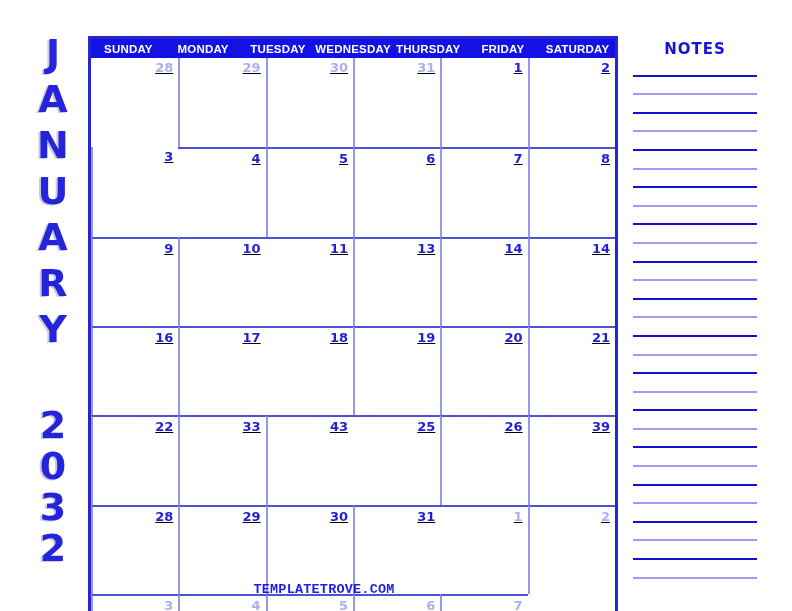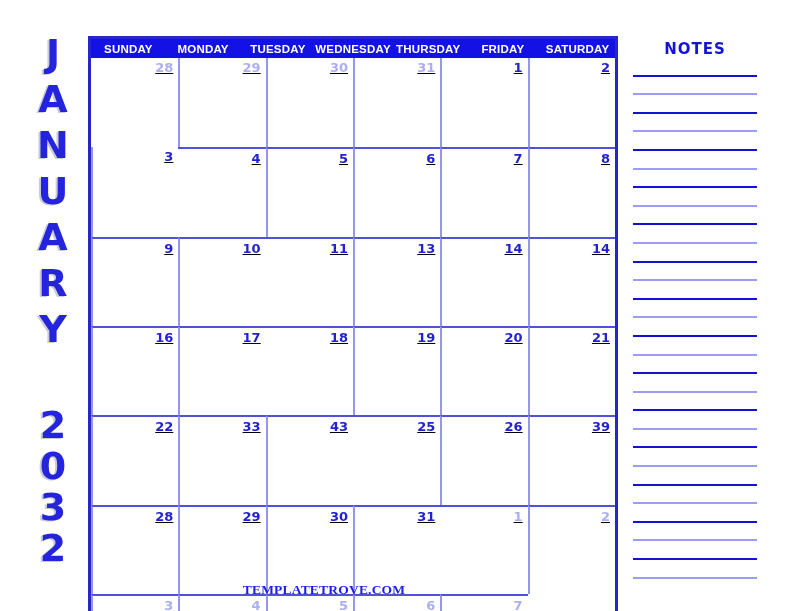--- a/index.html
+++ b/index.html
@@ -63,21 +63,21 @@
     text-align:center;font-size:15px;font-weight:bold;
     letter-spacing:1px;color:var(--notes-title-color);height:18px;
   }
   .note-lines{margin-top:0;}
   .note-line{height:16.6px;border-bottom:2px solid var(--note-line-dark);}
   .note-line.light{border-bottom-color:var(--note-line-light);}
 
   
   .footer{
     position:absolute;left:30px;top:582px;width:588px;text-align:center;
-    font-family:Liberation Serif, serif;font-weight:bold;
+    font-family:Liberation Mono, monospace;font-weight:bold;
     font-size:13.5px;color:var(--footer-color);letter-spacing:0.2px;
   }
 </style>
 </head>
 <body style="--header-bg: #1411e4; --header-text: #ffffff; --outer-border: #2626cc; --v-line: #9596ef; --h-line: #5052d6; --date-color: #2121d2; --muted-color: #abafef; --title-color: #2424dd; --notes-title-color: #1414d8; --note-line-dark: #1212cf; --note-line-light: #9c9cf2; --footer-color: #1c1cec;">
 
 <div class="page">
 
   <div class="title-col">
     <div id="month-letters">

